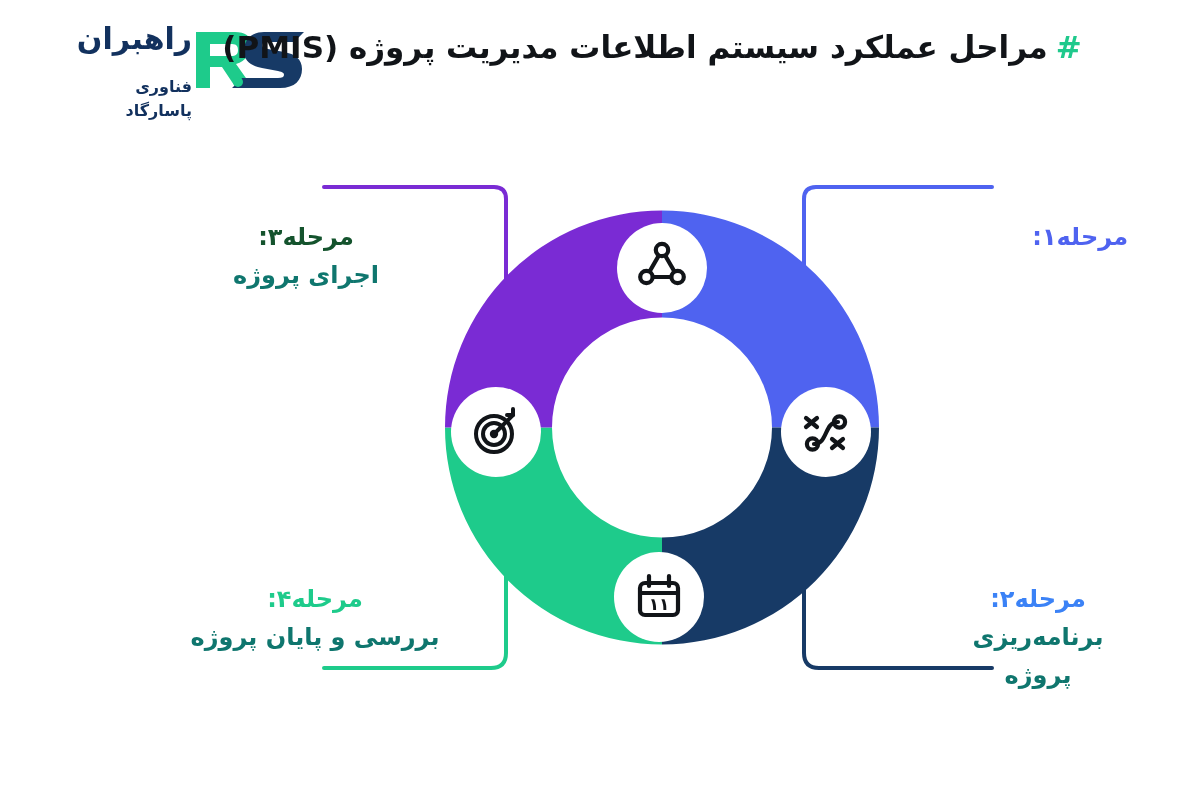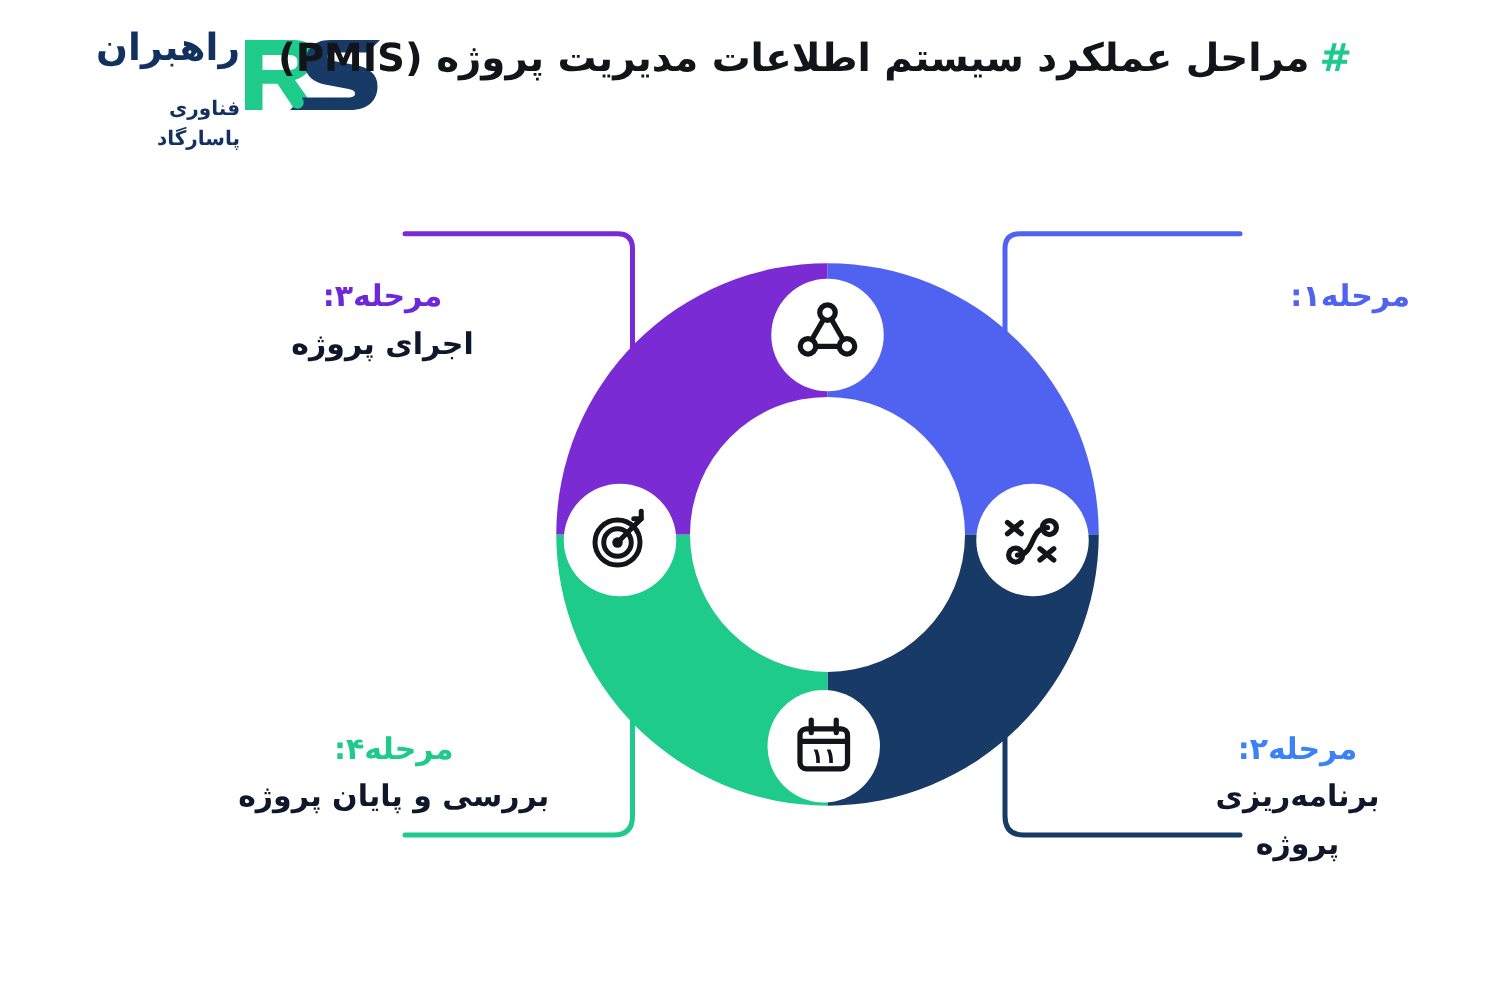--- a/index.html
+++ b/index.html
@@ -37,30 +37,30 @@
     vertical-align:middle;margin-left:8px;
   }
 
   
   .diagram{position:absolute;left:0;top:120px;width:1200px;height:640px;}
   .diagram svg{display:block;}
 
   
   .label{position:absolute;direction:rtl;text-align:center;line-height:38px;}
   .label .stage{font-size:24px;font-weight:700;display:block;}
-  .label .name{font-size:24px;font-weight:700;color:#0f172a;display:block;}
+  .label .name{font-size:24px;font-weight:700;color:#0f766e;display:block;}
 
   #label-1{left:866px;top:218px;width:200px;}
   #label-2{left:876px;top:580px;width:200px;}
   #label-3{left:144px;top:218px;width:200px;}
   #label-4{left:128px;top:580px;width:250px;}
 
   .c-blue{color:#4f63f0;text-align:right;}
   .c-navy{color:#3b82f6;}
-  .c-purple{color:#6d28d9;}
+  .c-purple{color:#14532d;}
   .c-green{color:#1ecb8b;}
 </style>
 </head>
 <body>
 
 <div class="page">
 
   <div class="logo">
     <div class="logo-text">
       <div class="logo-line1">راهبران</div>

